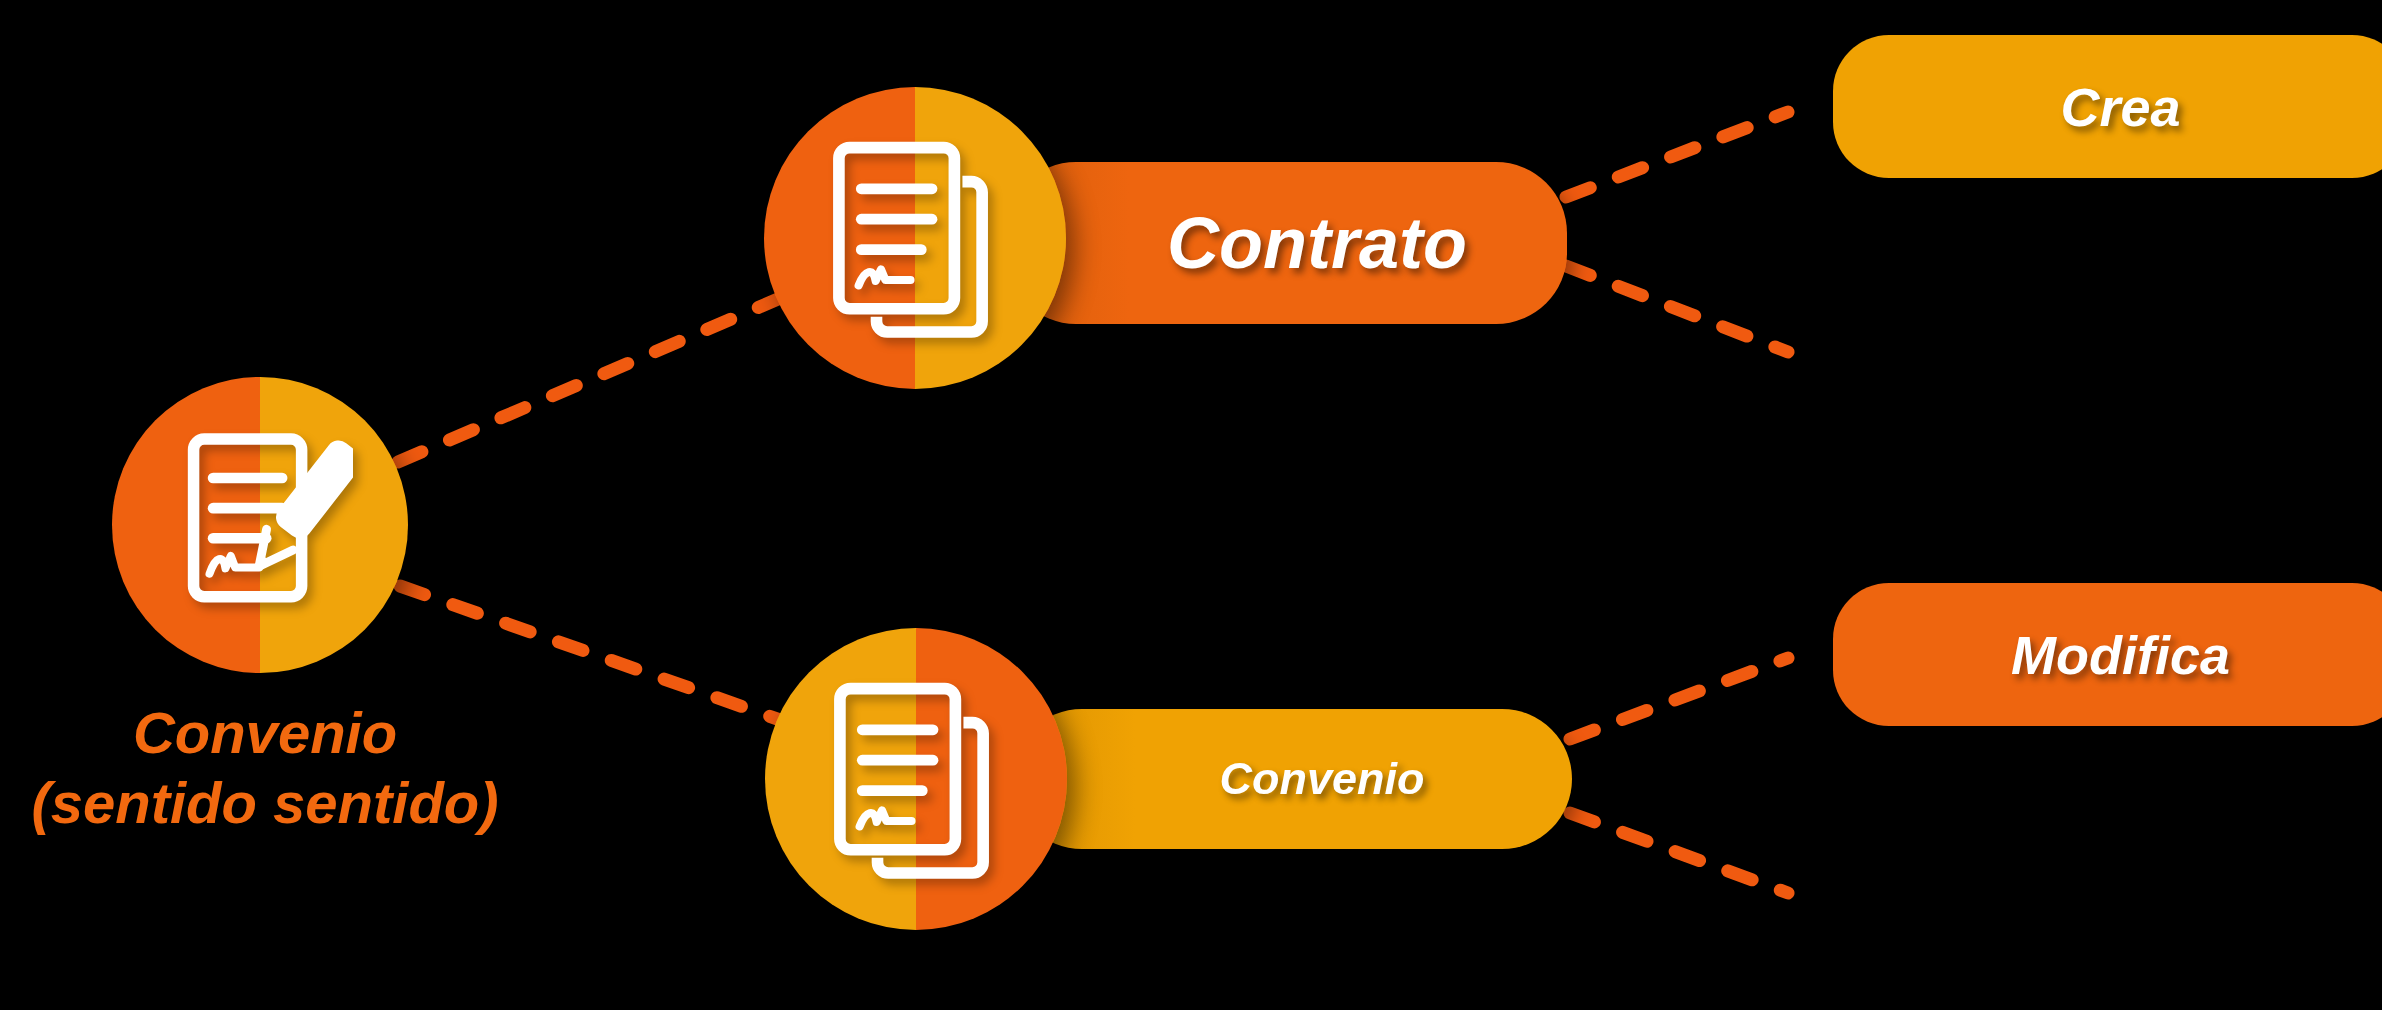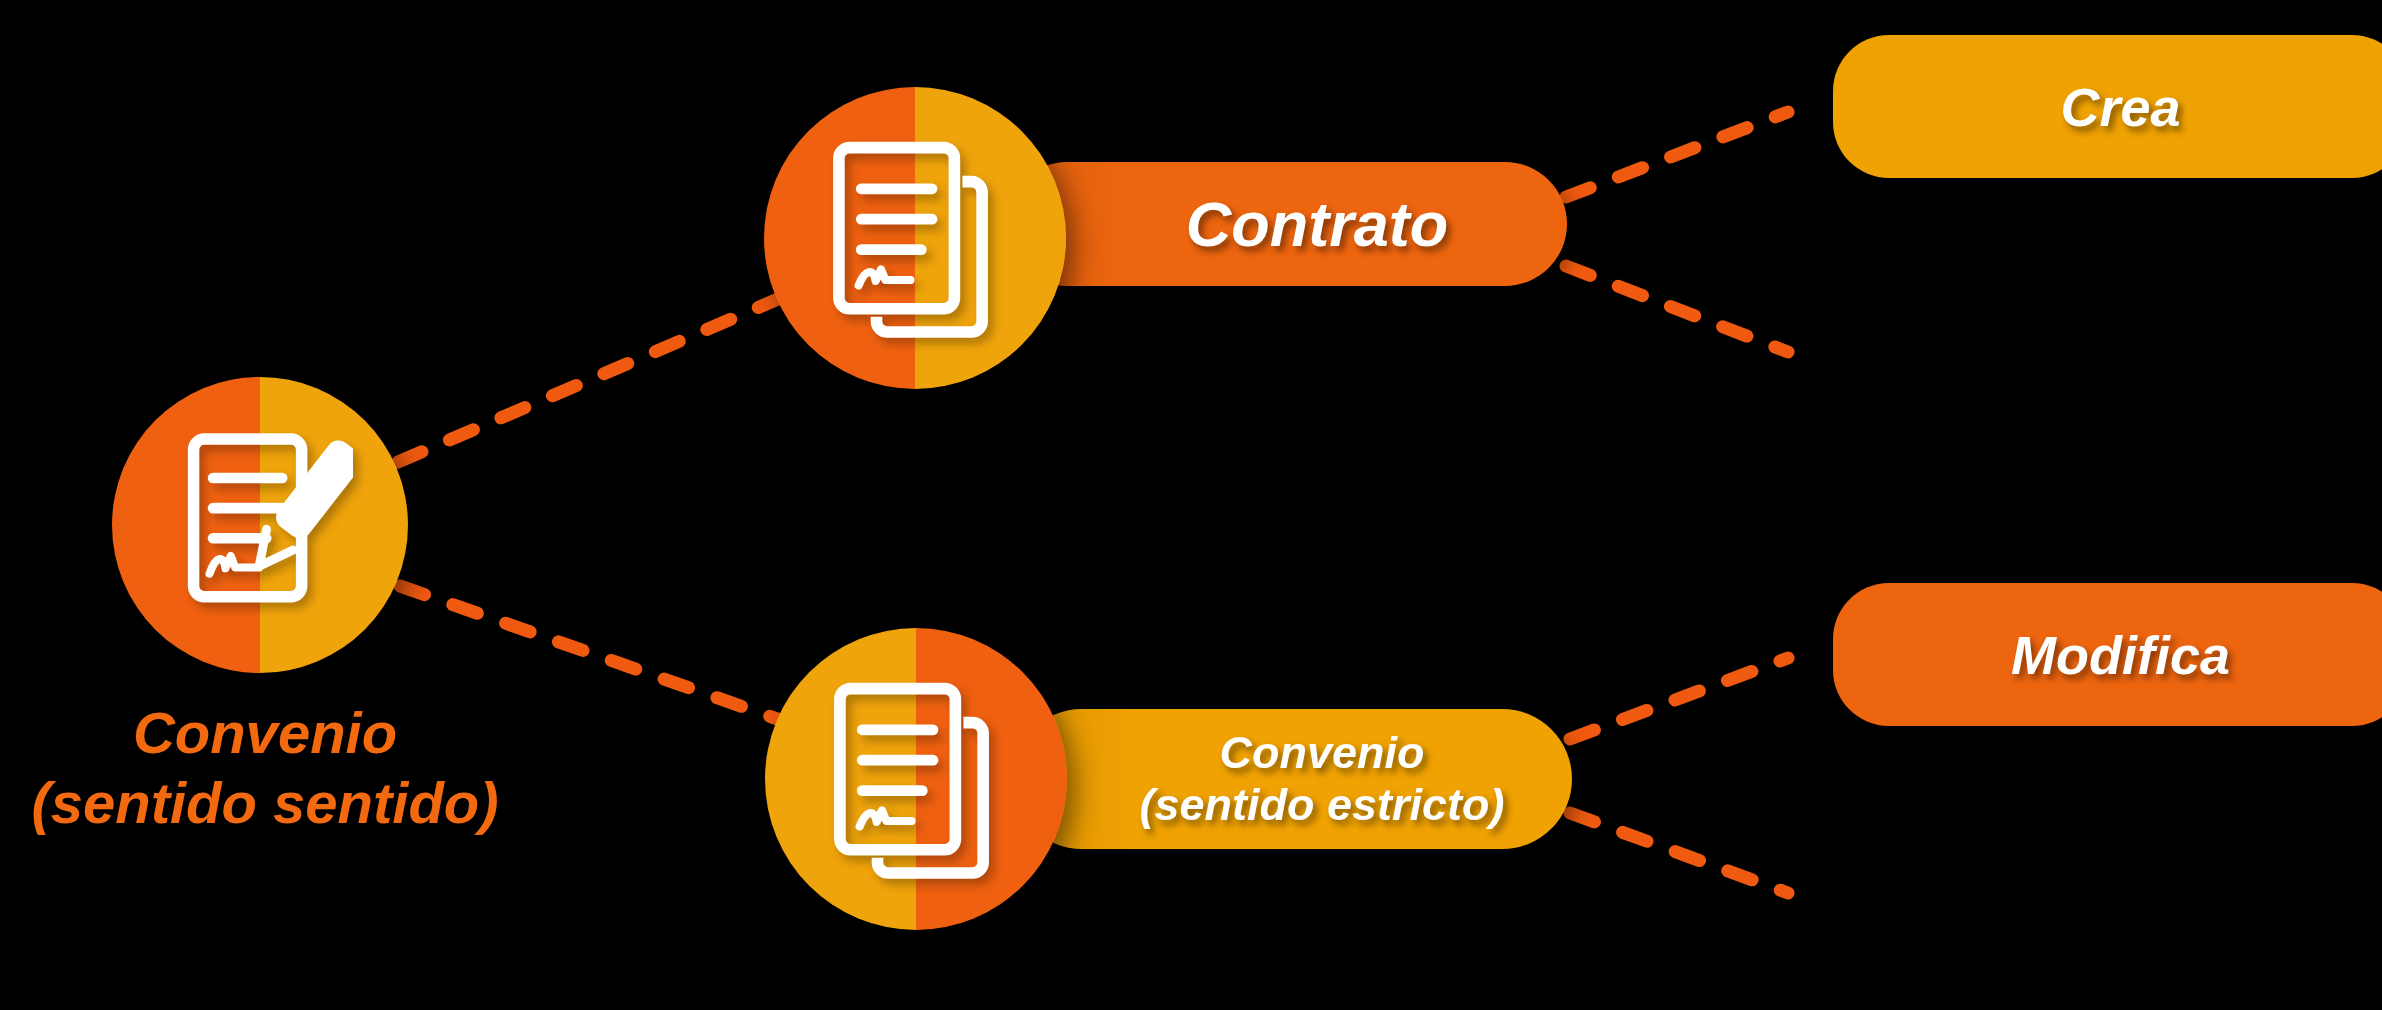--- a/index.html
+++ b/index.html
@@ -35,23 +35,23 @@
   .icon-stack{width:188px;height:206px;}
   
   .pill{
     position:absolute;z-index:2;
     display:flex;align-items:center;justify-content:center;
     color:#fff;font-weight:bold;font-style:italic;
     text-shadow:4px 5px 7px rgba(0,0,0,.45);
     box-shadow:6px 8px 20px rgba(0,0,0,.40);
   }
   .pill-contrato{
-    left:1005px;top:162px;width:562px;height:124px;border-radius:71px;
+    left:1005px;top:162px;width:562px;height:162px;border-radius:71px;
     background:linear-gradient(90deg,#D85E0C 0%,var(--orange,#EE650F) 22%);
-    font-size:63px;padding-left:62px;box-sizing:border-box;
+    font-size:72px;padding-left:62px;box-sizing:border-box;
   }
   .pill-estricto{
     left:1012px;top:709px;width:560px;height:140px;border-radius:70px;
     background:linear-gradient(90deg,#DB9202 0%,var(--amber,#F0A203) 22%);
     font-size:45px;line-height:52px;padding-left:60px;box-sizing:border-box;
     flex-direction:column;text-align:center;
   }
   .leaf{
     left:1833px;width:575px;height:143px;border-radius:56px;
     font-size:54px;
@@ -126,21 +126,20 @@
     <span>Contrato</span>
   </div>
   <div class="circle circle-contrato split-orange-amber">
     <svg class="icon icon-stack" viewBox="0 0 210 230">
         <use href="#sym-doc-stack"></use>
       </svg>
   </div>
 
   <div class="pill pill-estricto">
     <div>Convenio</div>
-    <div>(sentido estricto)</div>
   </div>
   <div class="circle circle-estricto split-amber-orange">
     <svg class="icon icon-stack" viewBox="0 0 210 230">
         <use href="#sym-doc-stack"></use>
       </svg>
   </div>
 
   <div class="pill leaf leaf-amber leaf-crea">
     <span>Crea</span>
   </div>

